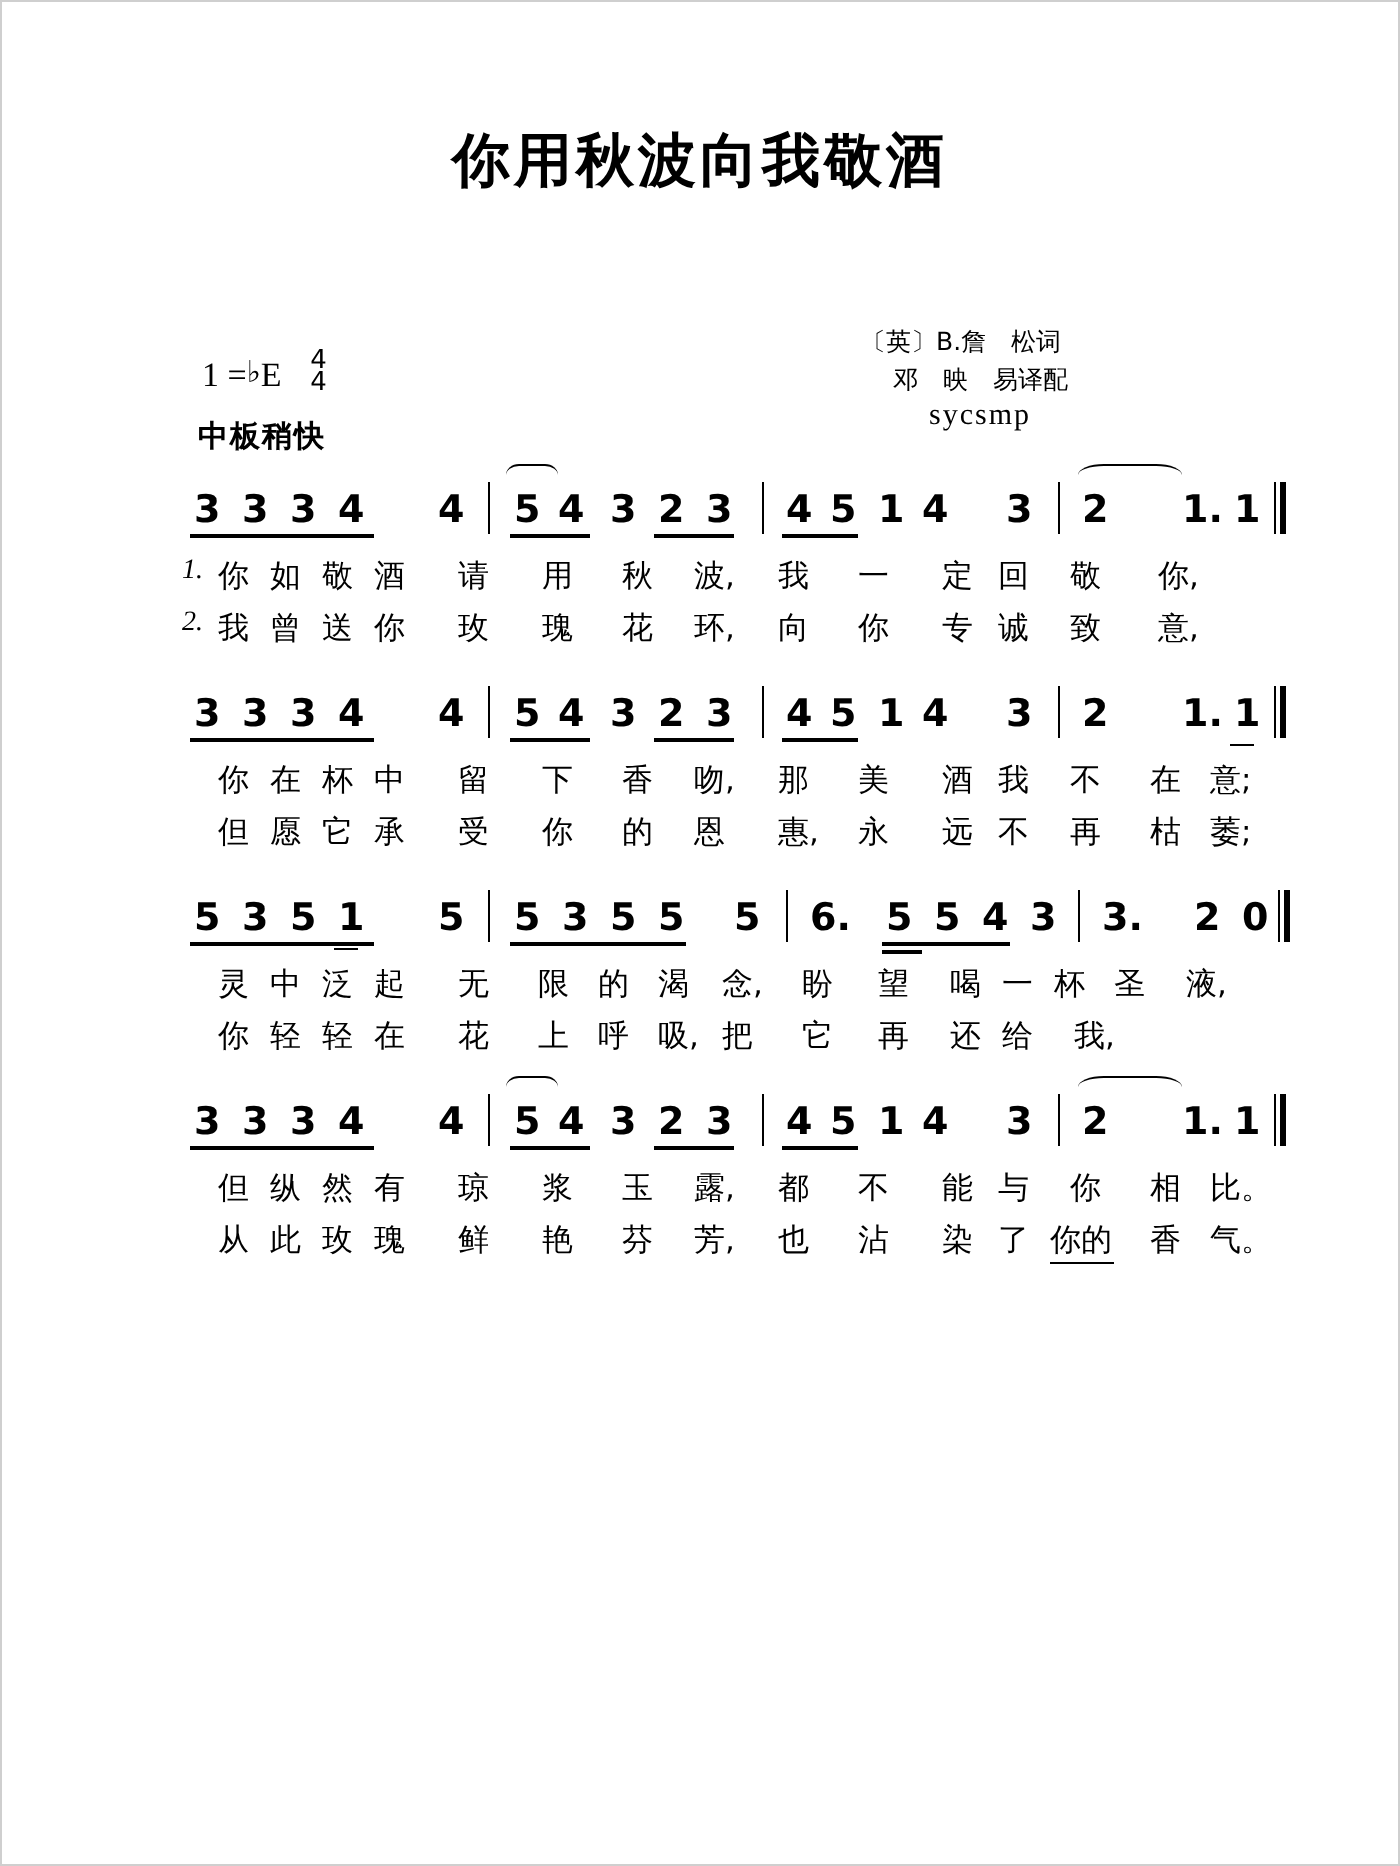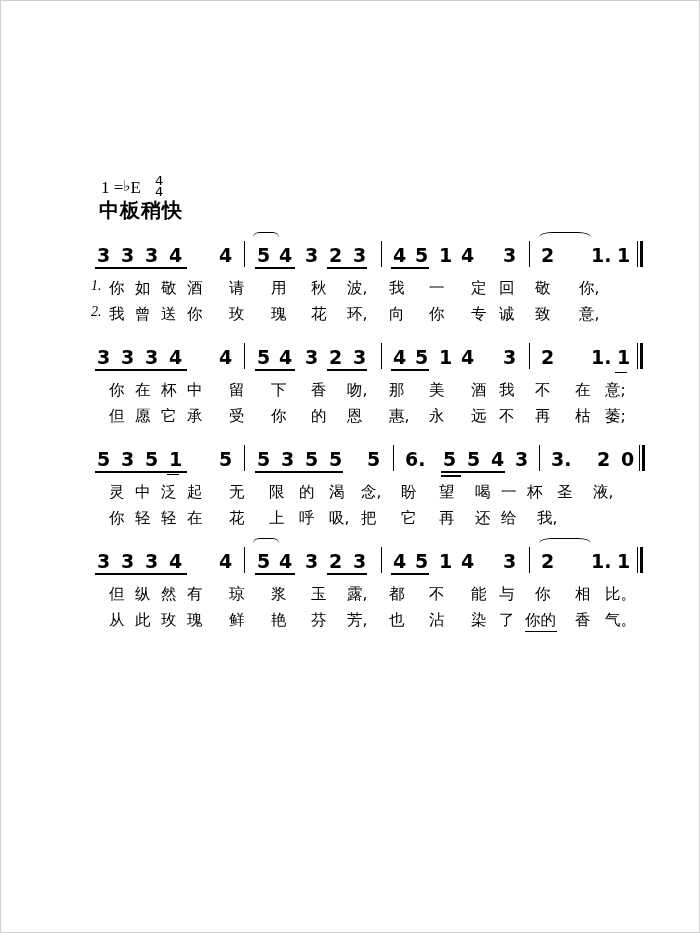--- a/index.html
+++ b/index.html
@@ -85,22 +85,22 @@
   .keysig .meter .den {
     position: absolute;
     left: 0;
     top: 7px;
     font-size: 13px;
     font-family: "DejaVu Sans", sans-serif;
   }
   .tempo {
     position: absolute;
     left: 98px;
-    top: 196px;
-    font-size: 20px;
+    top: 208px;
+    font-size: 15px;
     font-weight: bold;
     letter-spacing: 1px;
     font-family: "DejaVu Sans", sans-serif;
   }
 
   .system {
     position: absolute;
     left: 88px;
     width: 540px;
   }
@@ -171,21 +171,27 @@
     position: absolute;
     height: 1px;
     background: #000;
   }
 </style>
 </head>
 <body>
 
 <div class="page">
 
-
+  <div class="title">你用秋波向我敬酒</div>
+
+  <div class="credits">
+    <div class="line1">〔英〕B.詹　松词</div>
+    <div class="line2">邓　映　易译配</div>
+    <div class="line3">sycsmp</div>
+  </div>
 
   <div class="keysig">
     <span>1 =</span><span class="flat">♭</span><span>E</span>
     <span class="meter">
       <span class="num">4</span>
       <span class="den">4</span>
     </span>
   </div>
 
   <div class="tempo">中板稍快</div>

